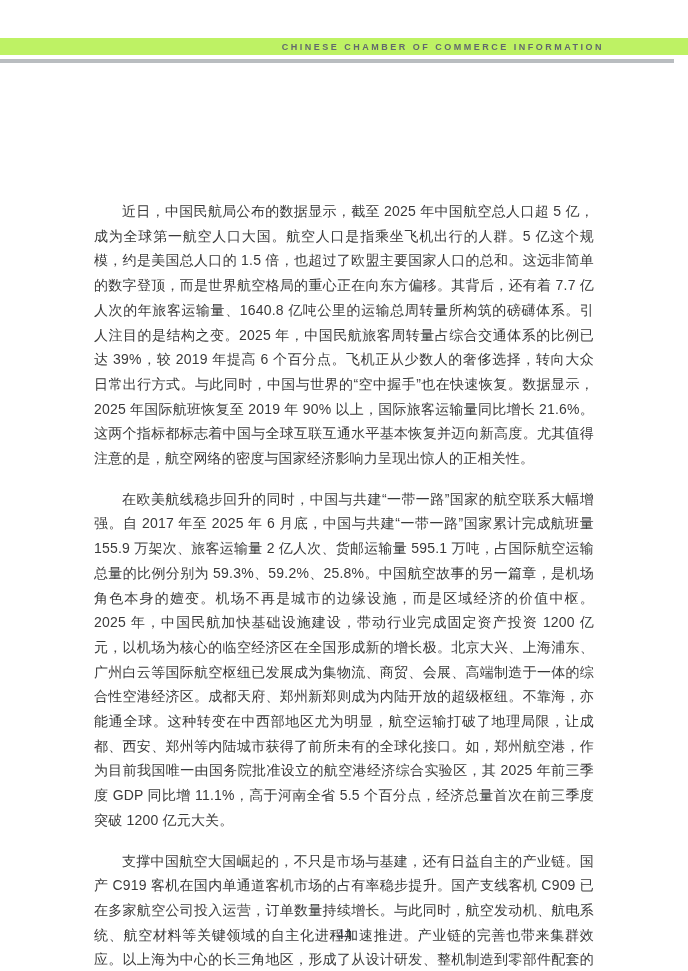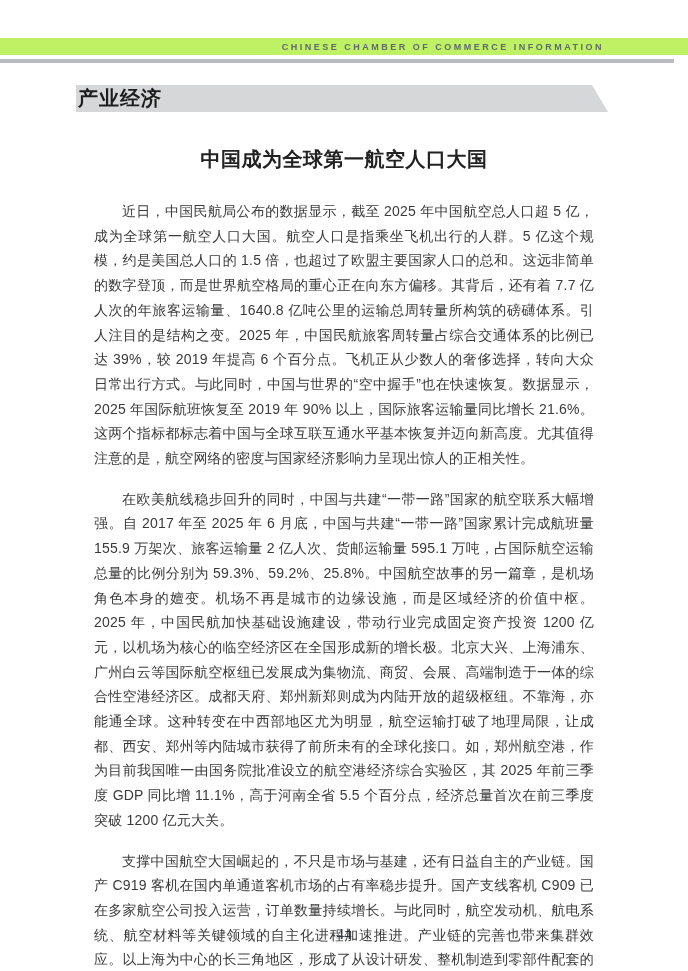--- a/index.html
+++ b/index.html
@@ -82,25 +82,21 @@
 <body>
 
 <div class="page">
 
   <div class="banner">
     <span class="banner-text">CHINESE CHAMBER OF COMMERCE INFORMATION</span>
   </div>
 
   <div class="header-rule"></div>
 
-  <div class="section-bar">
-    <span class="section-label">产业经济</span>
-  </div>
 
-  <h1 class="article-title">中国成为全球第一航空人口大国</h1>
 
   <div class="body-text">
     <p>近日，中国民航局公布的数据显示，截至 2025 年中国航空总人口超 5 亿，成为全球第一航空人口大国。航空人口是指乘坐飞机出行的人群。5 亿这个规模，约是美国总人口的 1.5 倍，也超过了欧盟主要国家人口的总和。这远非简单的数字登顶，而是世界航空格局的重心正在向东方偏移。其背后，还有着 7.7 亿人次的年旅客运输量、1640.8 亿吨公里的运输总周转量所构筑的磅礴体系。引人注目的是结构之变。2025 年，中国民航旅客周转量占综合交通体系的比例已达 39%，较 2019 年提高 6 个百分点。飞机正从少数人的奢侈选择，转向大众日常出行方式。与此同时，中国与世界的“空中握手”也在快速恢复。数据显示，2025 年国际航班恢复至 2019 年 90% 以上，国际旅客运输量同比增长 21.6%。这两个指标都标志着中国与全球互联互通水平基本恢复并迈向新高度。尤其值得注意的是，航空网络的密度与国家经济影响力呈现出惊人的正相关性。</p>
     <p>在欧美航线稳步回升的同时，中国与共建“一带一路”国家的航空联系大幅增强。自 2017 年至 2025 年 6 月底，中国与共建“一带一路”国家累计完成航班量 155.9 万架次、旅客运输量 2 亿人次、货邮运输量 595.1 万吨，占国际航空运输总量的比例分别为 59.3%、59.2%、25.8%。中国航空故事的另一篇章，是机场角色本身的嬗变。机场不再是城市的边缘设施，而是区域经济的价值中枢。2025 年，中国民航加快基础设施建设，带动行业完成固定资产投资 1200 亿元，以机场为核心的临空经济区在全国形成新的增长极。北京大兴、上海浦东、广州白云等国际航空枢纽已发展成为集物流、商贸、会展、高端制造于一体的综合性空港经济区。成都天府、郑州新郑则成为内陆开放的超级枢纽。不靠海，亦能通全球。这种转变在中西部地区尤为明显，航空运输打破了地理局限，让成都、西安、郑州等内陆城市获得了前所未有的全球化接口。如，郑州航空港，作为目前我国唯一由国务院批准设立的航空港经济综合实验区，其 2025 年前三季度 GDP 同比增 11.1%，高于河南全省 5.5 个百分点，经济总量首次在前三季度突破 1200 亿元大关。</p>
     <p>支撑中国航空大国崛起的，不只是市场与基建，还有日益自主的产业链。国产 C919 客机在国内单通道客机市场的占有率稳步提升。国产支线客机 C909 已在多家航空公司投入运营，订单数量持续增长。与此同时，航空发动机、航电系统、航空材料等关键领域的自主化进程加速推进。产业链的完善也带来集群效应。以上海为中心的长三角地区，形成了从设计研发、整机制造到零部件配套的完整航空产业链。成都、沈阳、西安等地也形成了各具特色的航空产业集群。中国民航的崛起，不仅是交通领域的突破，更是国家综合实力提升的缩影。</p>
     <p class="source-note">（来源：1 月 9 日中新社《三里河》公众号）</p>
   </div>
 
   <div class="page-number">44</div>
 

